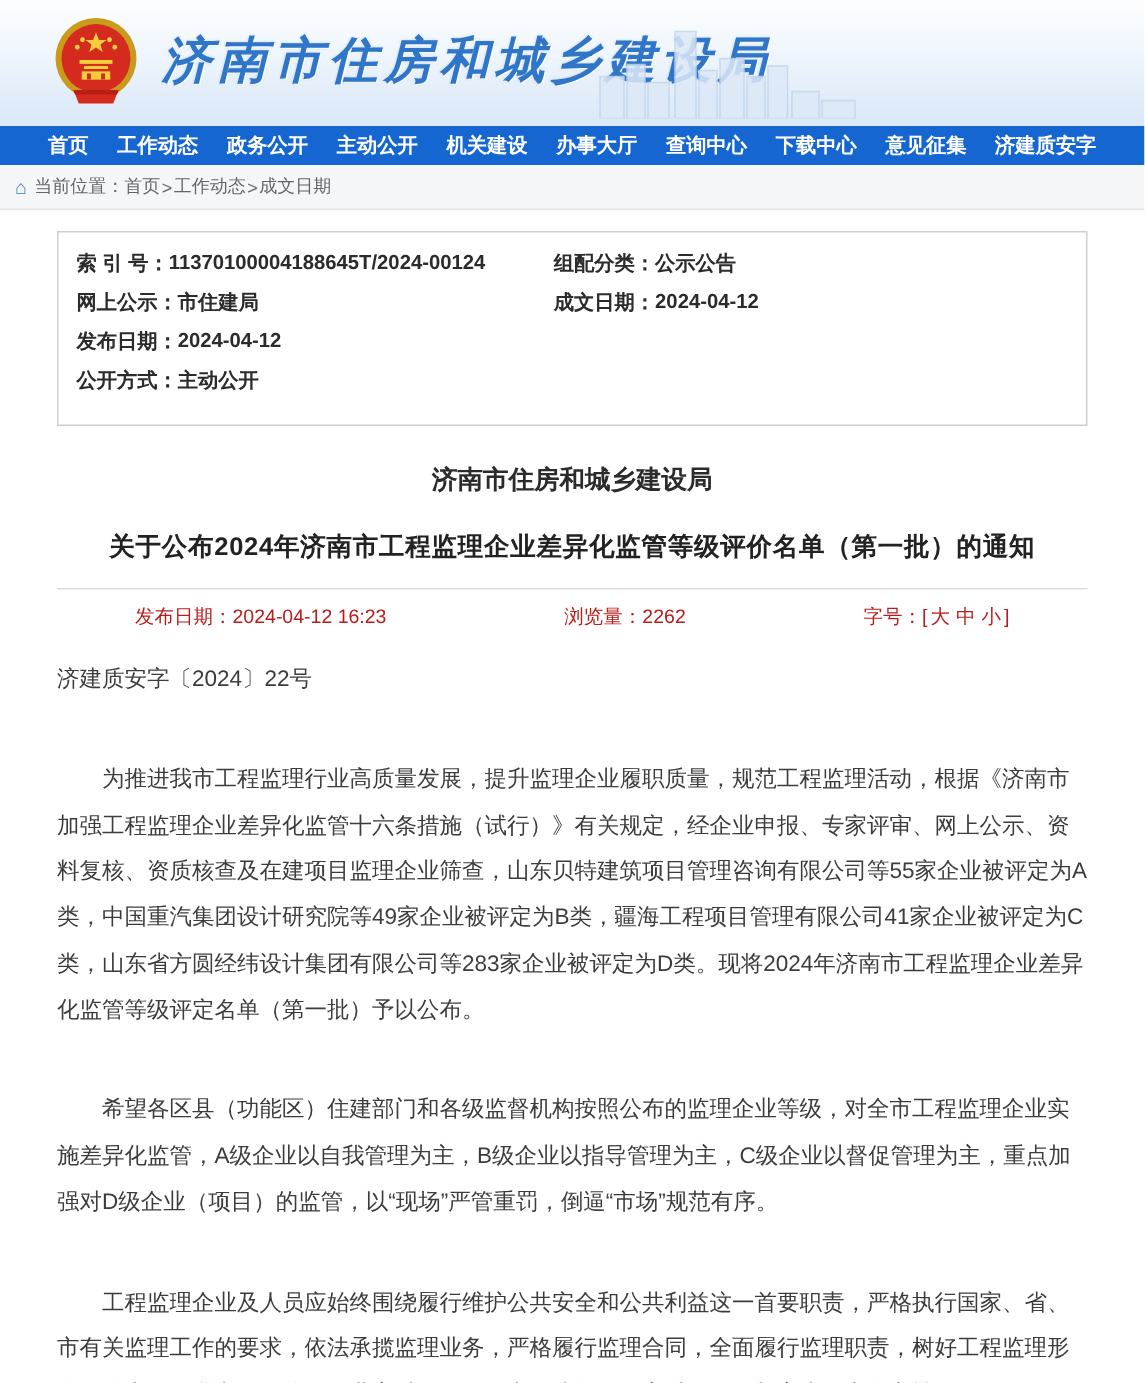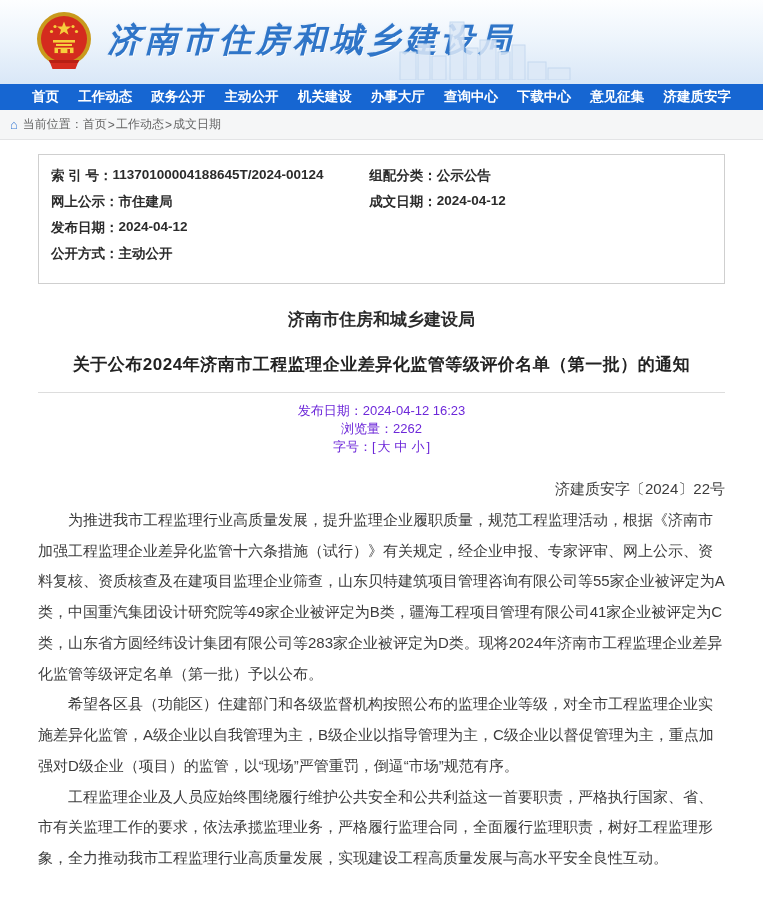--- a/index.html
+++ b/index.html
@@ -55,28 +55,28 @@
   .info-label { font-weight:bold; color:#2b2b2b; white-space:pre; }
   .info-value { color:#2b2b2b;font-weight:bold; }
   .org-line { margin-top:24px; text-align:center; font-size:17px; font-weight:bold; color:#2b2b2b; }
   .doc-title {
     margin-top:22px; text-align:center; font-size:17px; font-weight:bold; color:#222;
     letter-spacing:.5px;
   }
   .meta-divider { margin-top:16px; border-top:1px solid #dddddd; }
   .meta-row {
     display:flex; justify-content:space-between; align-items:center;
-    padding:9px 52px 0 52px; font-size:13px; color:#6d28d9;flex-direction:column;
+    padding:9px 52px 0 52px; font-size:13px; color:#b91c1c;
   }
   .meta-item { white-space:nowrap; }
   .size-opt { cursor:pointer; margin:0 2px; }
   
   .body-text { margin-top:18px; font-size:15px; line-height:2.05; color:#3c3c3c; }
-  .doc-number { text-align:right; }
-  .body-text p.indent { text-indent:2em; }
+  .doc-number { text-align:left; }
+  .body-text p.indent { text-indent:2em;margin-top:36px; }
 </style>
 </head>
 <body>
 
 <div class="header">
   <span class="emblem">
     <svg width="60" height="64" viewBox="0 0 60 64">
       <circle cx="30" cy="29" r="27" fill="#c99a1c"></circle>
       <circle cx="30" cy="29" r="23" fill="#d42b1e"></circle>
       <polygon points="30,11.5 31.9,16.6 37,16.6 33,19.7 34.5,24.7 30,21.7 25.5,24.7 27,19.7 23,16.6 28.1,16.6" fill="#f6ce3c"></polygon>

